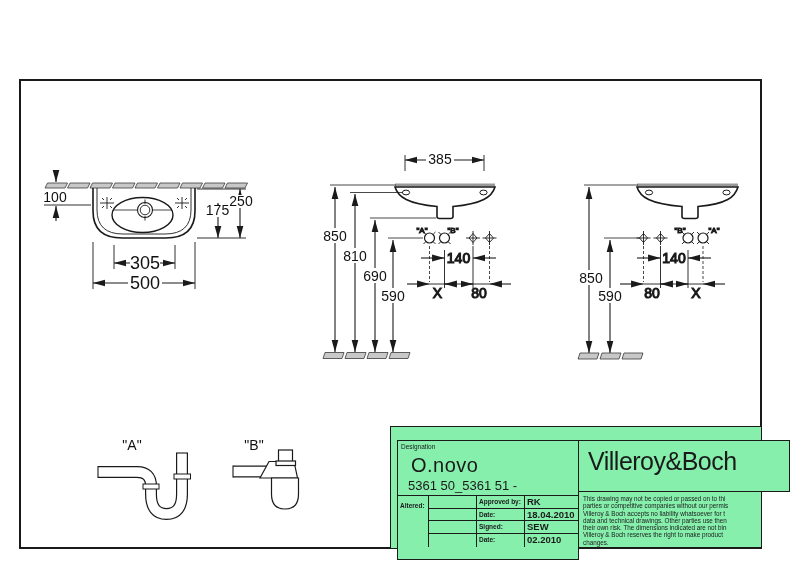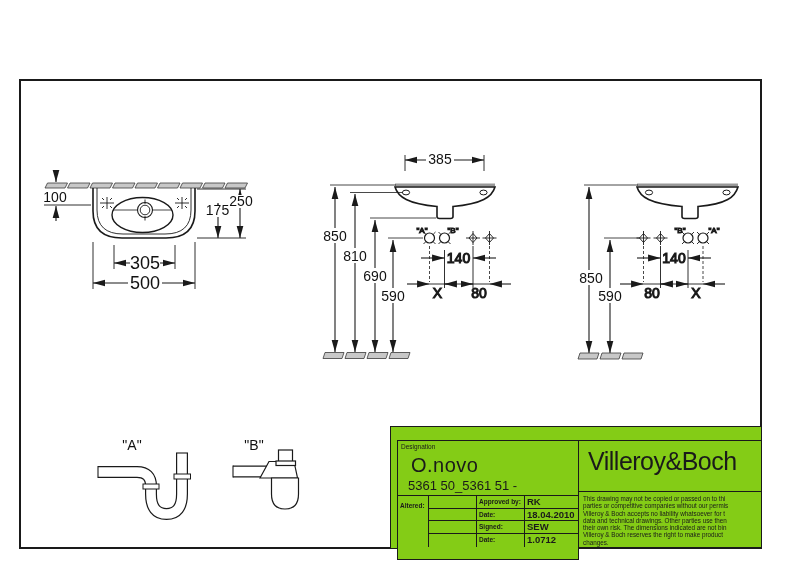--- a/index.html
+++ b/index.html
@@ -6,24 +6,24 @@
   #sheet{position:relative;width:800px;height:565px;background:#fff;overflow:hidden;
          font-family:"Liberation Sans",sans-serif;color:#1a1a1a;}
   #frame{position:absolute;left:19px;top:79px;width:739px;height:466px;border:2px solid #1a1a1a;}
   svg{position:absolute;left:0;top:0;}
   svg text{font-family:"Liberation Sans",sans-serif;fill:#111;}
   .dim{font-size:14px;}
   .dim-lg{font-size:18px;}
   .tag{font-size:8px;}
   .trap-tag{font-size:14px;}
   
-  .tb{position:absolute;border:1px solid #1a1a1a;background:#84cc16;box-sizing:border-box;}
+  .tb{position:absolute;border:1px solid #1a1a1a;background:#86efac;box-sizing:border-box;}
   #tb-outer{left:390px;top:426px;width:372px;height:123px;border-width:1px;}
   #tb-desig{left:397px;top:440px;width:182px;height:56px;}
-  #tb-logo{left:578px;top:440px;width:184px;height:52px;}
+  #tb-logo{left:578px;top:440px;width:212px;height:52px;}
   #tb-table{left:397px;top:495px;width:182px;height:65px;display:grid;
             grid-template-columns:31px 48px 48px auto;grid-auto-rows:12.7px;font-weight:bold;}
   #tb-discl{left:578px;top:491px;width:184px;height:57px;overflow:hidden;
             font-size:6.3px;line-height:7.3px;padding:3px 0 0 4px;white-space:nowrap;}
   .tiny{font-size:6.5px;line-height:7px;}
   .desig-label{padding:2px 0 0 3px;}
   .series{font-size:20px;margin:4px 0 0 13px;letter-spacing:0.5px;}
   .product{font-size:13px;margin:1px 0 0 10px;}
   .brand{font-size:25px;margin:6px 0 0 9px;letter-spacing:-0.5px;}
   .cell{box-sizing:border-box;padding-left:2px;overflow:hidden;}
@@ -327,21 +327,21 @@
     <div class="cell c3 rb lbl">Approved by:</div>
     <div class="cell c4 rb val">RK</div>
     <div class="cell c2 rb"></div>
     <div class="cell c3 rb lbl">Date:</div>
     <div class="cell c4 rb val">18.04.2010</div>
     <div class="cell c2 rb"></div>
     <div class="cell c3 rb lbl">Signed:</div>
     <div class="cell c4 rb val">SEW</div>
     <div class="cell c2"></div>
     <div class="cell c3 lbl">Date:</div>
-    <div class="cell c4 val">1.0712</div>
+    <div class="cell c4 val">02.2010</div>
   </div>
 
   <div id="tb-discl" class="tb">
     <div>This drawing may not be copied or passed on to thi</div>
     <div>parties or competitive companies without our permis</div>
     <div>Villeroy &amp; Boch accepts no liability whatsoever for t</div>
     <div>data and technical drawings. Other parties use then</div>
     <div>their own risk. The dimensions indicated are not bin</div>
     <div>Villeroy &amp; Boch reserves the right to make product</div>
     <div>changes.</div>

